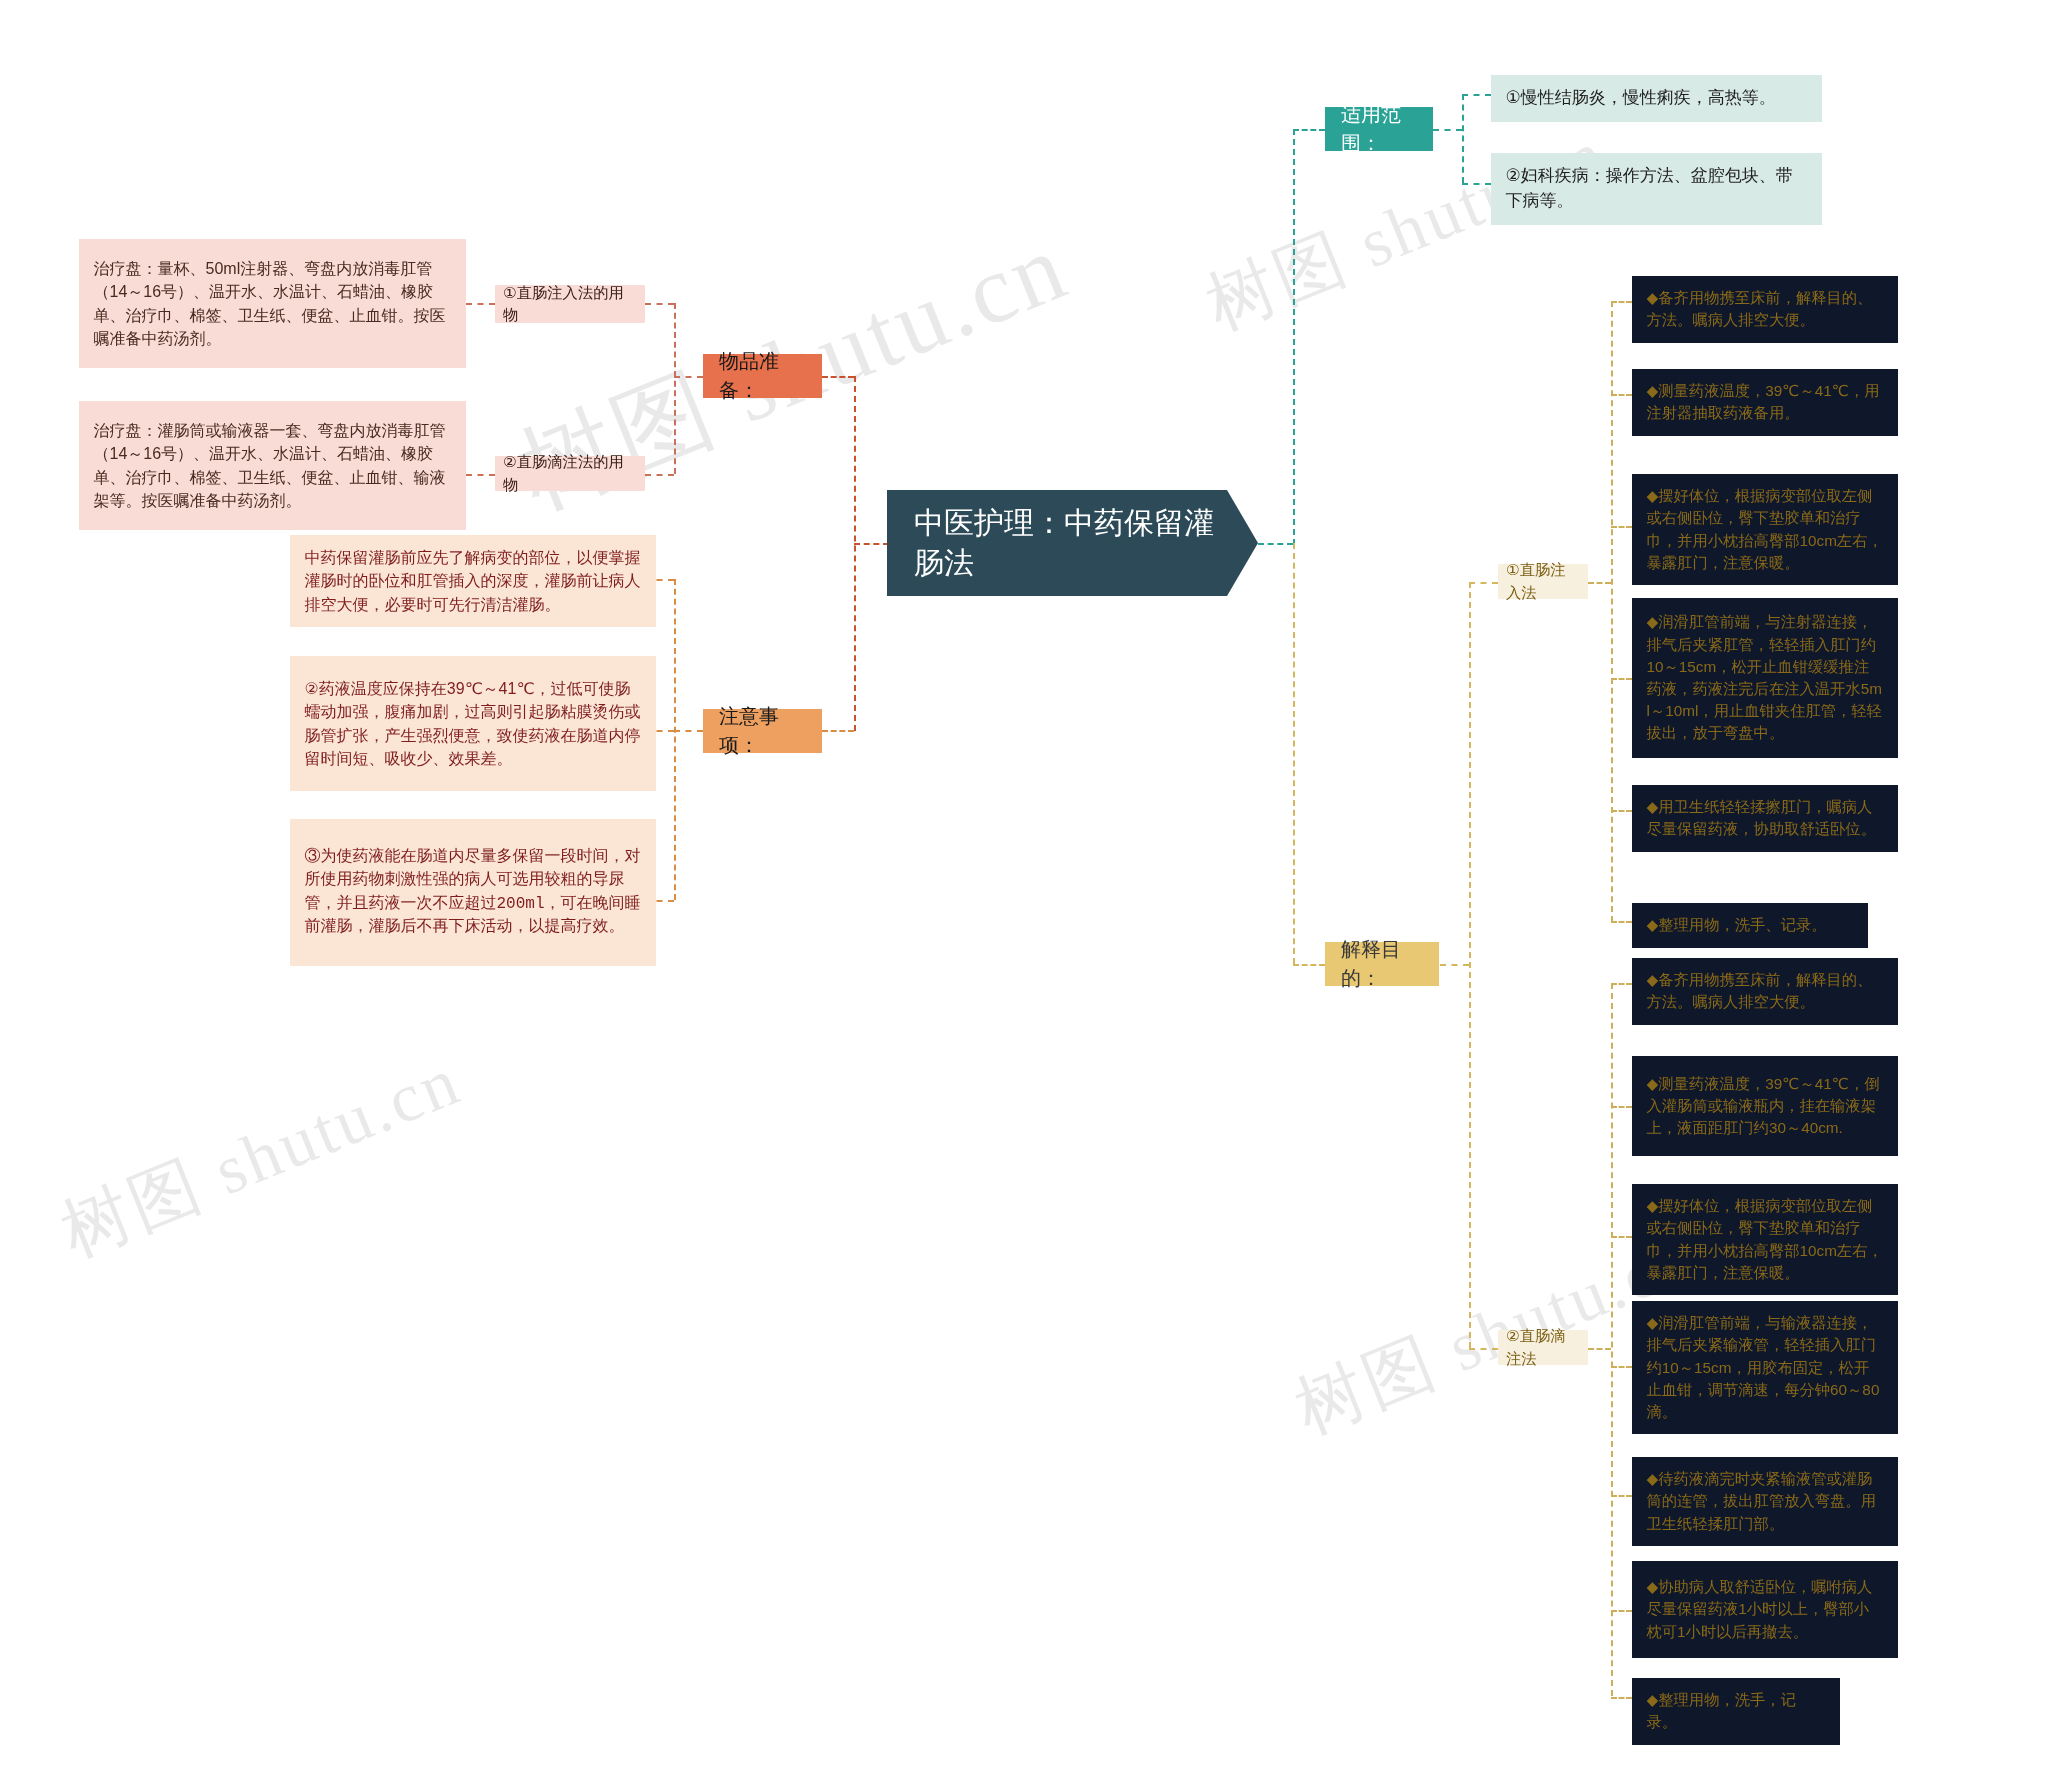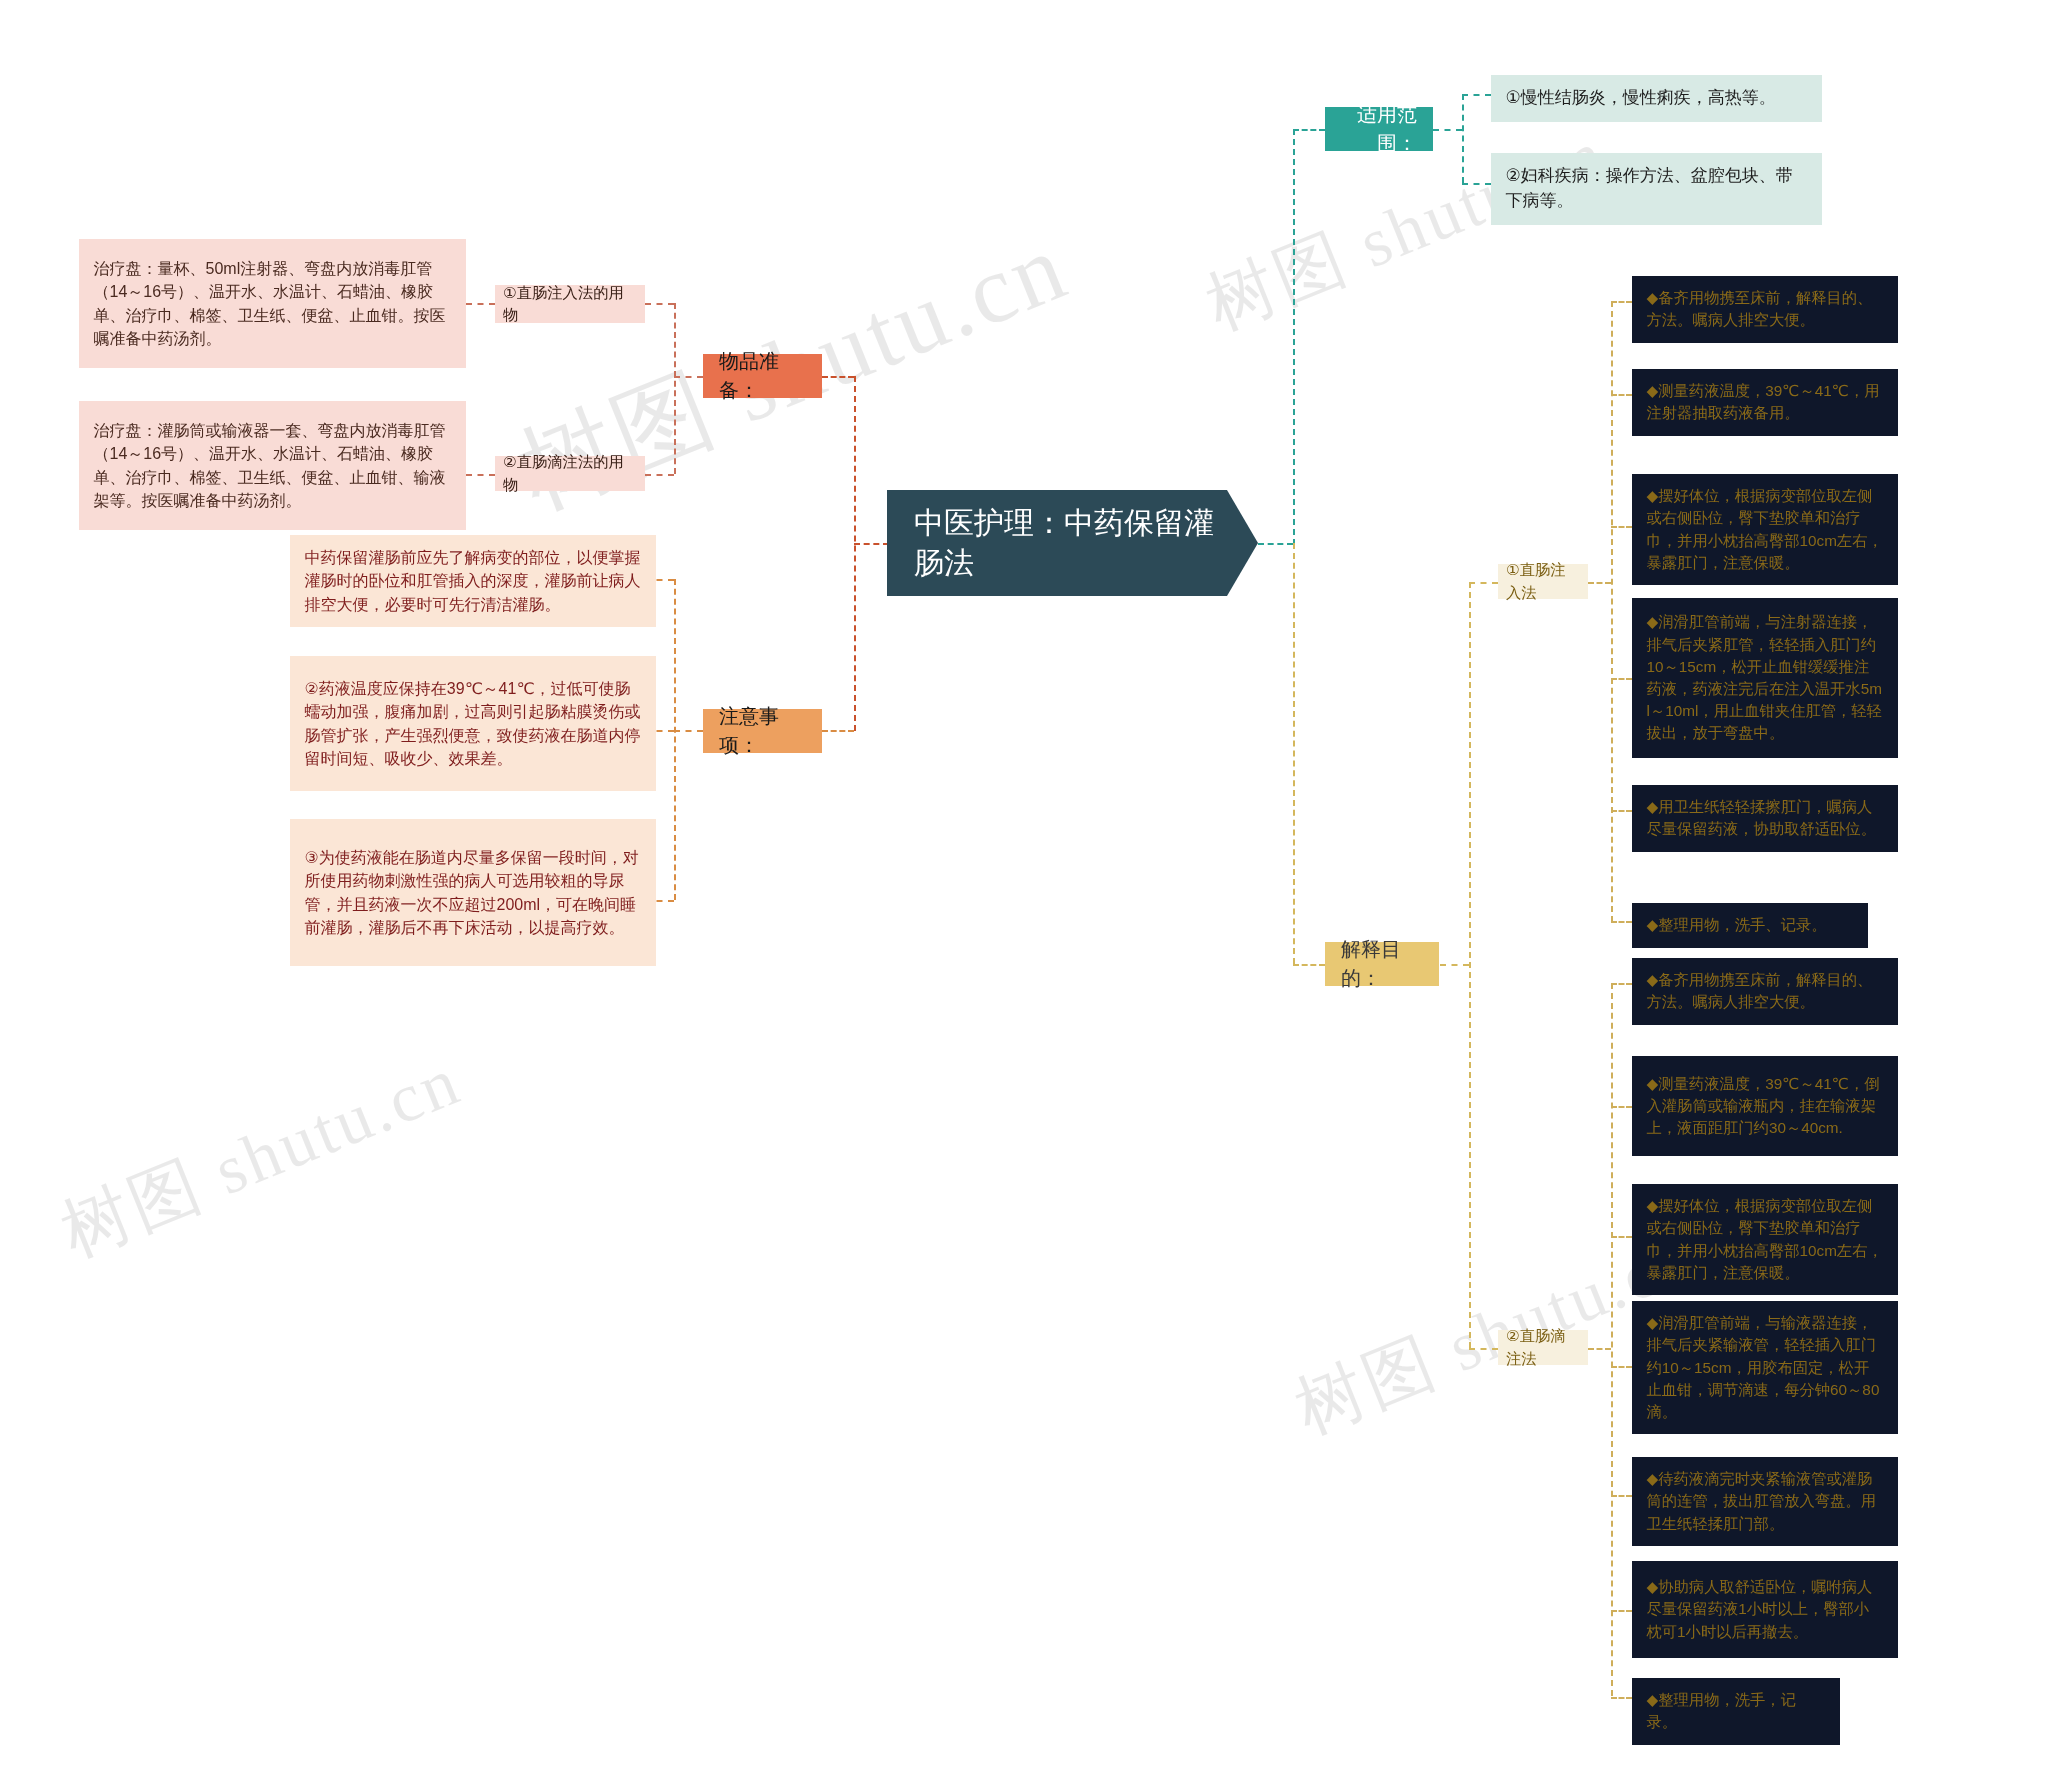--- a/index.html
+++ b/index.html
@@ -53,21 +53,21 @@
     clip-path: polygon(0 0, calc(100% - 31px) 0, 100% 50%, calc(100% - 31px) 100%, 0 100%);
   }
 
   
   .cat {
     font-size: 20px;
     font-weight: normal;
     padding: 9.7px 16px;
     color: #1a1a1a;
   }
-  .cat-green  { background: #2aa396; color:#ffffff;text-align:right; }
+  .cat-green  { background: #2aa396; color:#ffffff; }
   .cat-orange { background: #e8714d; color:#1a1a1a; }
   .cat-orange2{ background: #eda05f; color:#1a1a1a; }
   .cat-yellow { background: #e8c873; color:#3a3a3a; }
 
   
   .leaf-teal   { background: #d8eae5; color: #1d1d1d; }
   .leaf-pink   { background: #f9dcd6; color: #4a2a20; }
   .leaf-peach  { background: #fbe6d6; color: #7f1d1d; }
   .leaf-cream  { background: #0f172a; color: #8a6a18; }
 
@@ -187,16 +187,16 @@
   <div class="node mid-pink" style="left:495px; top:285px; width:150px; height:35px; font-size:15.3px; padding:19px 8px;">①直肠注入法的用物</div>
   <div class="node mid-pink" style="left:495px; top:456px; width:150px; height:35px; font-size:15.3px; padding:6.4px 8px;">②直肠滴注法的用物</div>
 
   <div class="node leaf-pink" style="left:79px; top:239px; width:387px; min-height:129px; font-size:16px;">治疗盘：量杯、50ml注射器、弯盘内放消毒肛管（14～16号）、温开水、水温计、石蜡油、橡胶单、治疗巾、棉签、卫生纸、便盆、止血钳。按医嘱准备中药汤剂。</div>
   <div class="node leaf-pink" style="left:79px; top:401px; width:387px; min-height:129px; font-size:16px;">治疗盘：灌肠筒或输液器一套、弯盘内放消毒肛管（14～16号）、温开水、水温计、石蜡油、橡胶单、治疗巾、棉签、卫生纸、便盆、止血钳、输液架等。按医嘱准备中药汤剂。</div>
 
   <div class="node cat cat-orange2" style="left:703px; top:709px; width:119px; height:44px;">注意事项：</div>
 
   <div class="node leaf-peach" style="left:290px; top:535px; width:366px; min-height:87px; font-size:16px;">中药保留灌肠前应先了解病变的部位，以便掌握灌肠时的卧位和肛管插入的深度，灌肠前让病人排空大便，必要时可先行清洁灌肠。</div>
   <div class="node leaf-peach" style="left:290px; top:656px; width:366px; min-height:135px; font-size:16px;">②药液温度应保持在39℃～41℃，过低可使肠蠕动加强，腹痛加剧，过高则引起肠粘膜烫伤或肠管扩张，产生强烈便意，致使药液在肠道内停留时间短、吸收少、效果差。</div>
-  <div class="node leaf-peach" style="left:290px; top:819px; width:366px; min-height:147px; font-size:16px;">③为使药液能在肠道内尽量多保留一段时间，对所使用药物刺激性强的病人可选用较粗的导尿管，并且药液一次不应超过200ml，可在晚间睡前灌肠，灌肠后不再下床活动，以提高疗效。</div>
+  <div class="node leaf-peach" style="left:290px; top:819px; width:366px; min-height:147px; font-size:16px;font-family:Liberation Mono, monospace;">③为使药液能在肠道内尽量多保留一段时间，对所使用药物刺激性强的病人可选用较粗的导尿管，并且药液一次不应超过200ml，可在晚间睡前灌肠，灌肠后不再下床活动，以提高疗效。</div>
 
 </div>
 
 
 </body></html>

